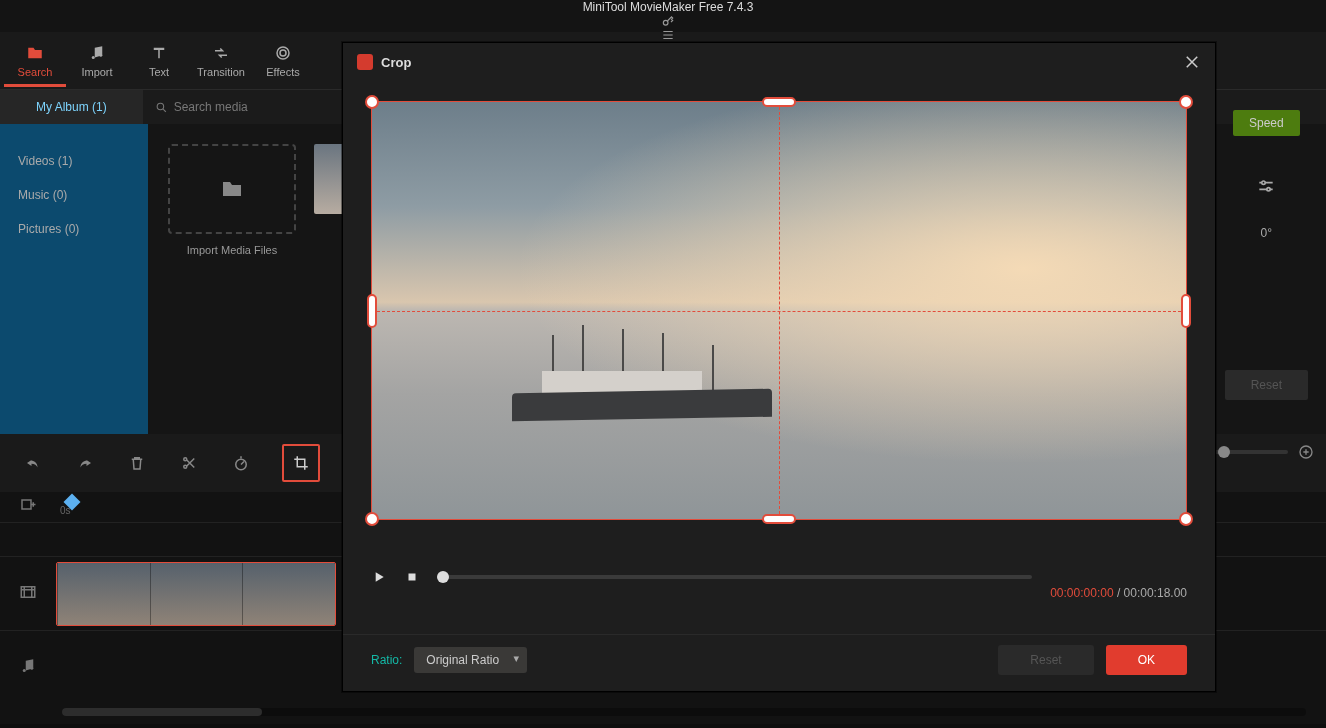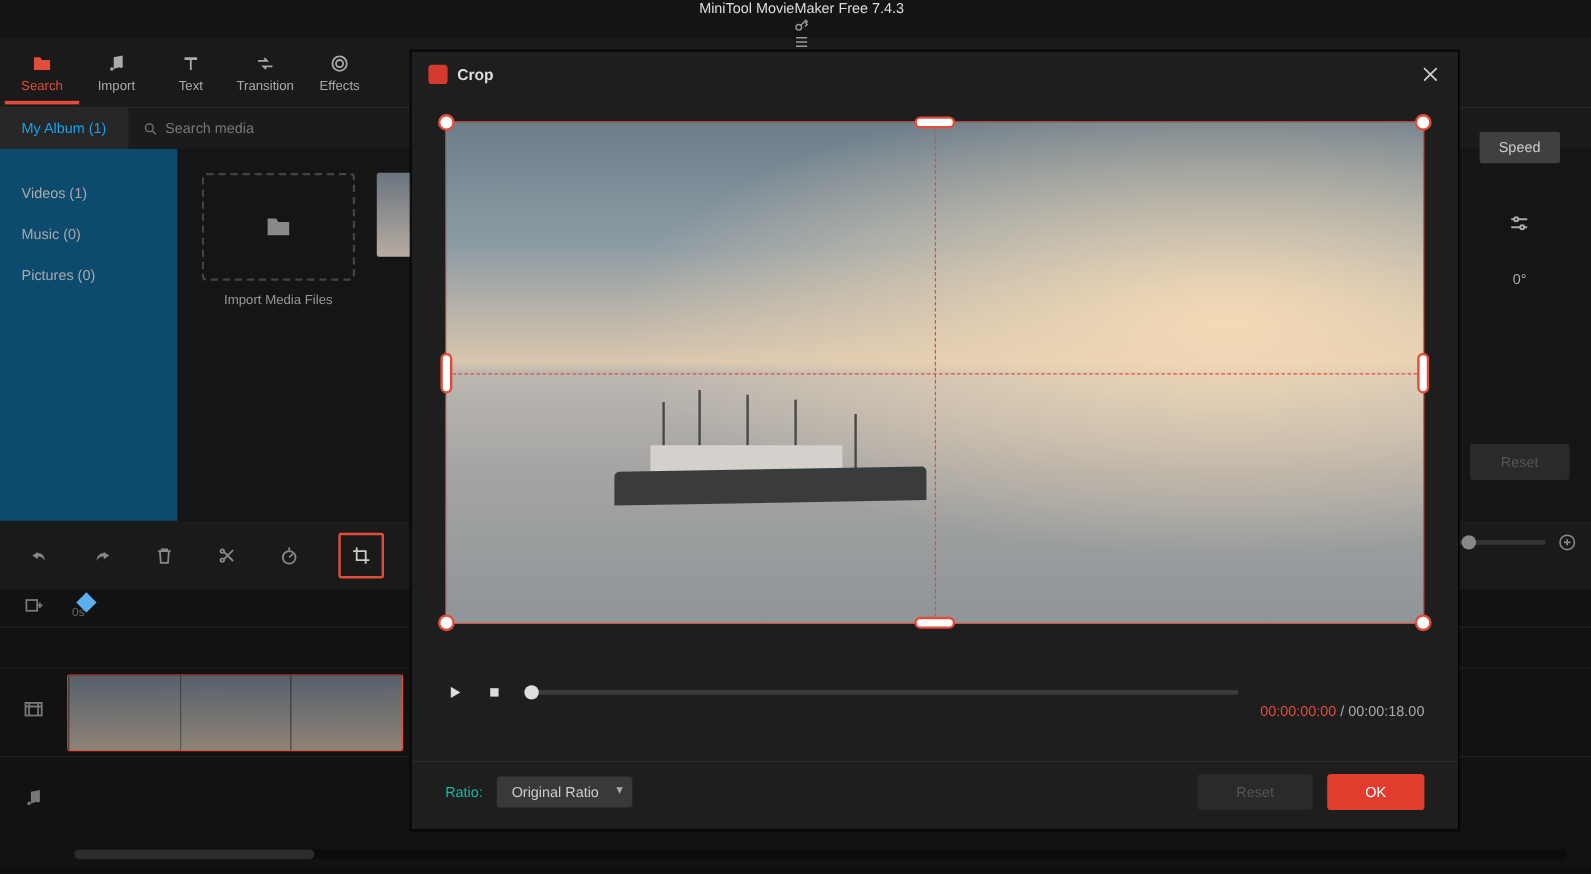--- a/index.html
+++ b/index.html
@@ -7,32 +7,32 @@
   .titlebar { height:32px; background:#141414; display:flex; align-items:center; padding:0 0 0 10px; font-size:12px; color:#ddd;flex-direction:column; }
   .titlebar .app-icon { width:16px; height:16px; background:#d43b2e; border-radius:3px; margin-right:8px; display:inline-block; }
   .titlebar .spacer { flex:1; }
   .titlebar .win-btn { width:42px; height:32px; display:flex; align-items:center; justify-content:center; color:#999; cursor:pointer; }
   .titlebar .win-btn svg { width:14px; height:14px; }
   .toolbar { background:#1a1a1a; display:flex; padding:6px 4px 2px 4px; border-bottom:1px solid #2a2a2a; }
   .tool { width:62px; text-align:center; padding:6px 0; font-size:11px; color:#aaa; cursor:pointer; }
   .tool.active { color:#e24c3b; border-bottom:3px solid #e24c3b; }
   .tool .icon { display:block; margin:0 auto 4px; width:20px; height:18px; }
   .subbar { display:flex; align-items:center; background:#1b1b1b; height:34px; }
-  .subbar .tab { padding:0 18px; font-size:12px; color:#0ea5e9; height:100%; display:flex; align-items:center; }
+  .subbar .tab { padding:0 36px; font-size:12px; color:#7dd3fc; height:100%; display:flex; align-items:center; }
   .subbar .tab.active { background:#262626; }
   .subbar .search { padding:0 12px; color:#777; font-size:12px; display:flex; align-items:center; gap:6px; flex:1; }
   .row { display:flex; }
   .left-col { width:148px; background:#0c4a6e; padding-top:20px; }
   .left-col .item { padding:10px 18px; font-size:12px; color:#aaa; cursor:pointer; }
   .media-panel { flex:1; background:#151515; display:flex; padding:20px; gap:18px; }
   .import-box { width:128px; height:90px; border:2px dashed #444; border-radius:4px; display:flex; align-items:center; justify-content:center; color:#888; }
   .import-label { font-size:11px; color:#999; text-align:center; margin-top:10px; }
   .thumb-small { width:60px; height:70px; background:linear-gradient(#6a7580,#b7aca1); border-radius:2px; }
   .right-tools { position:absolute; right:18px; top:110px; display:flex; flex-direction:column; align-items:center; z-index:3;}
-  .speed-btn { background:#404040; color:#ccc; font-size:12px; padding:6px 16px; border-radius:2px; margin-bottom:40px; cursor:pointer; }
+  .speed-btn { background:#4d7c0f; color:#ccc; font-size:12px; padding:6px 16px; border-radius:2px; margin-bottom:40px; cursor:pointer; }
   .slider-icon { color:#aaa; width:20px; height:20px; margin-bottom:30px; }
   .degree { color:#aaa; font-size:12px; margin-bottom:130px; }
   .reset-btn-r { background:#2a2a2a; color:#555; padding:8px 26px; font-size:12px; border-radius:2px; cursor:pointer; }
   .zoom-row { position:absolute; right:12px; bottom:268px; display:flex; align-items:center; gap:10px; color:#888; z-index:3;}
   .zoom-track { width:80px; height:4px; background:#333; border-radius:2px; position:relative; }
   .zoom-knob { position:absolute; top:-4px; left:10px; width:12px; height:12px; border-radius:50%; background:#888; }
   .timeline-tools { display:flex; gap:30px; padding:10px 22px; background:#1a1a1a; align-items:center; }
   .t-tool { color:#888; cursor:pointer; width:22px; height:22px; display:flex; align-items:center; justify-content:center; }
   .t-tool.highlight { border:2px solid #e24c3b; border-radius:2px; padding:8px; width:38px; height:38px; }
   .timeline-area { background:#121212; position:relative; height:232px; }

